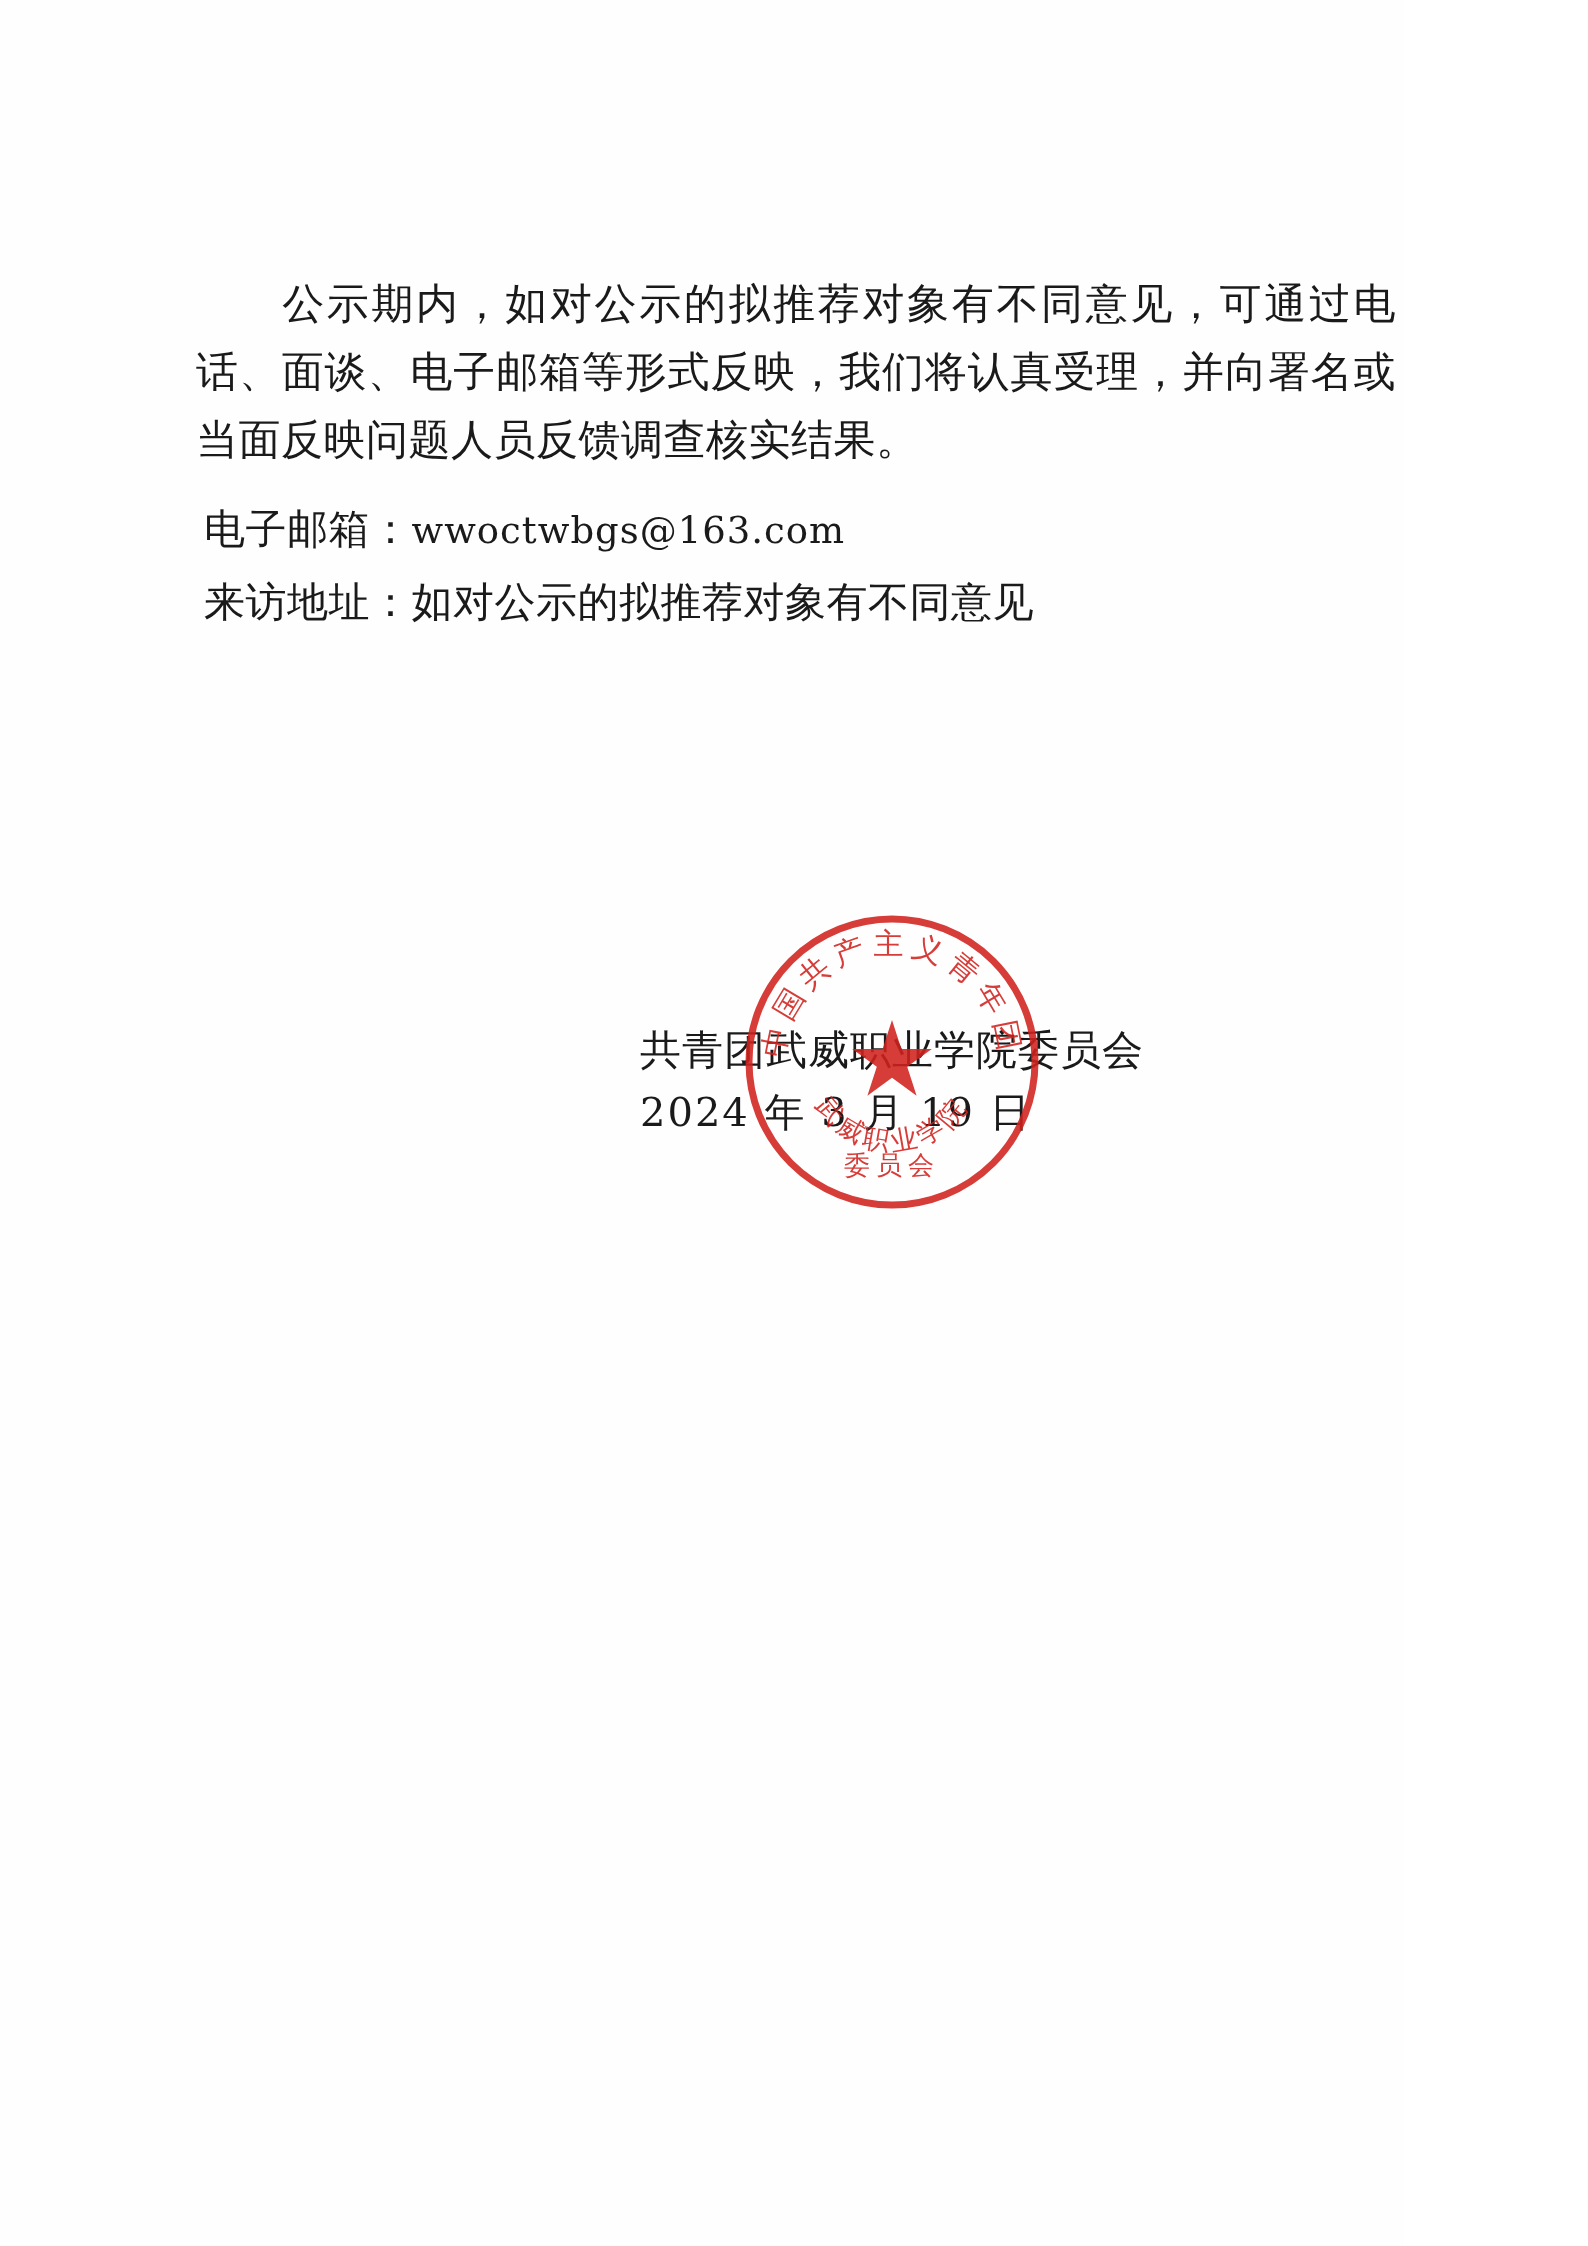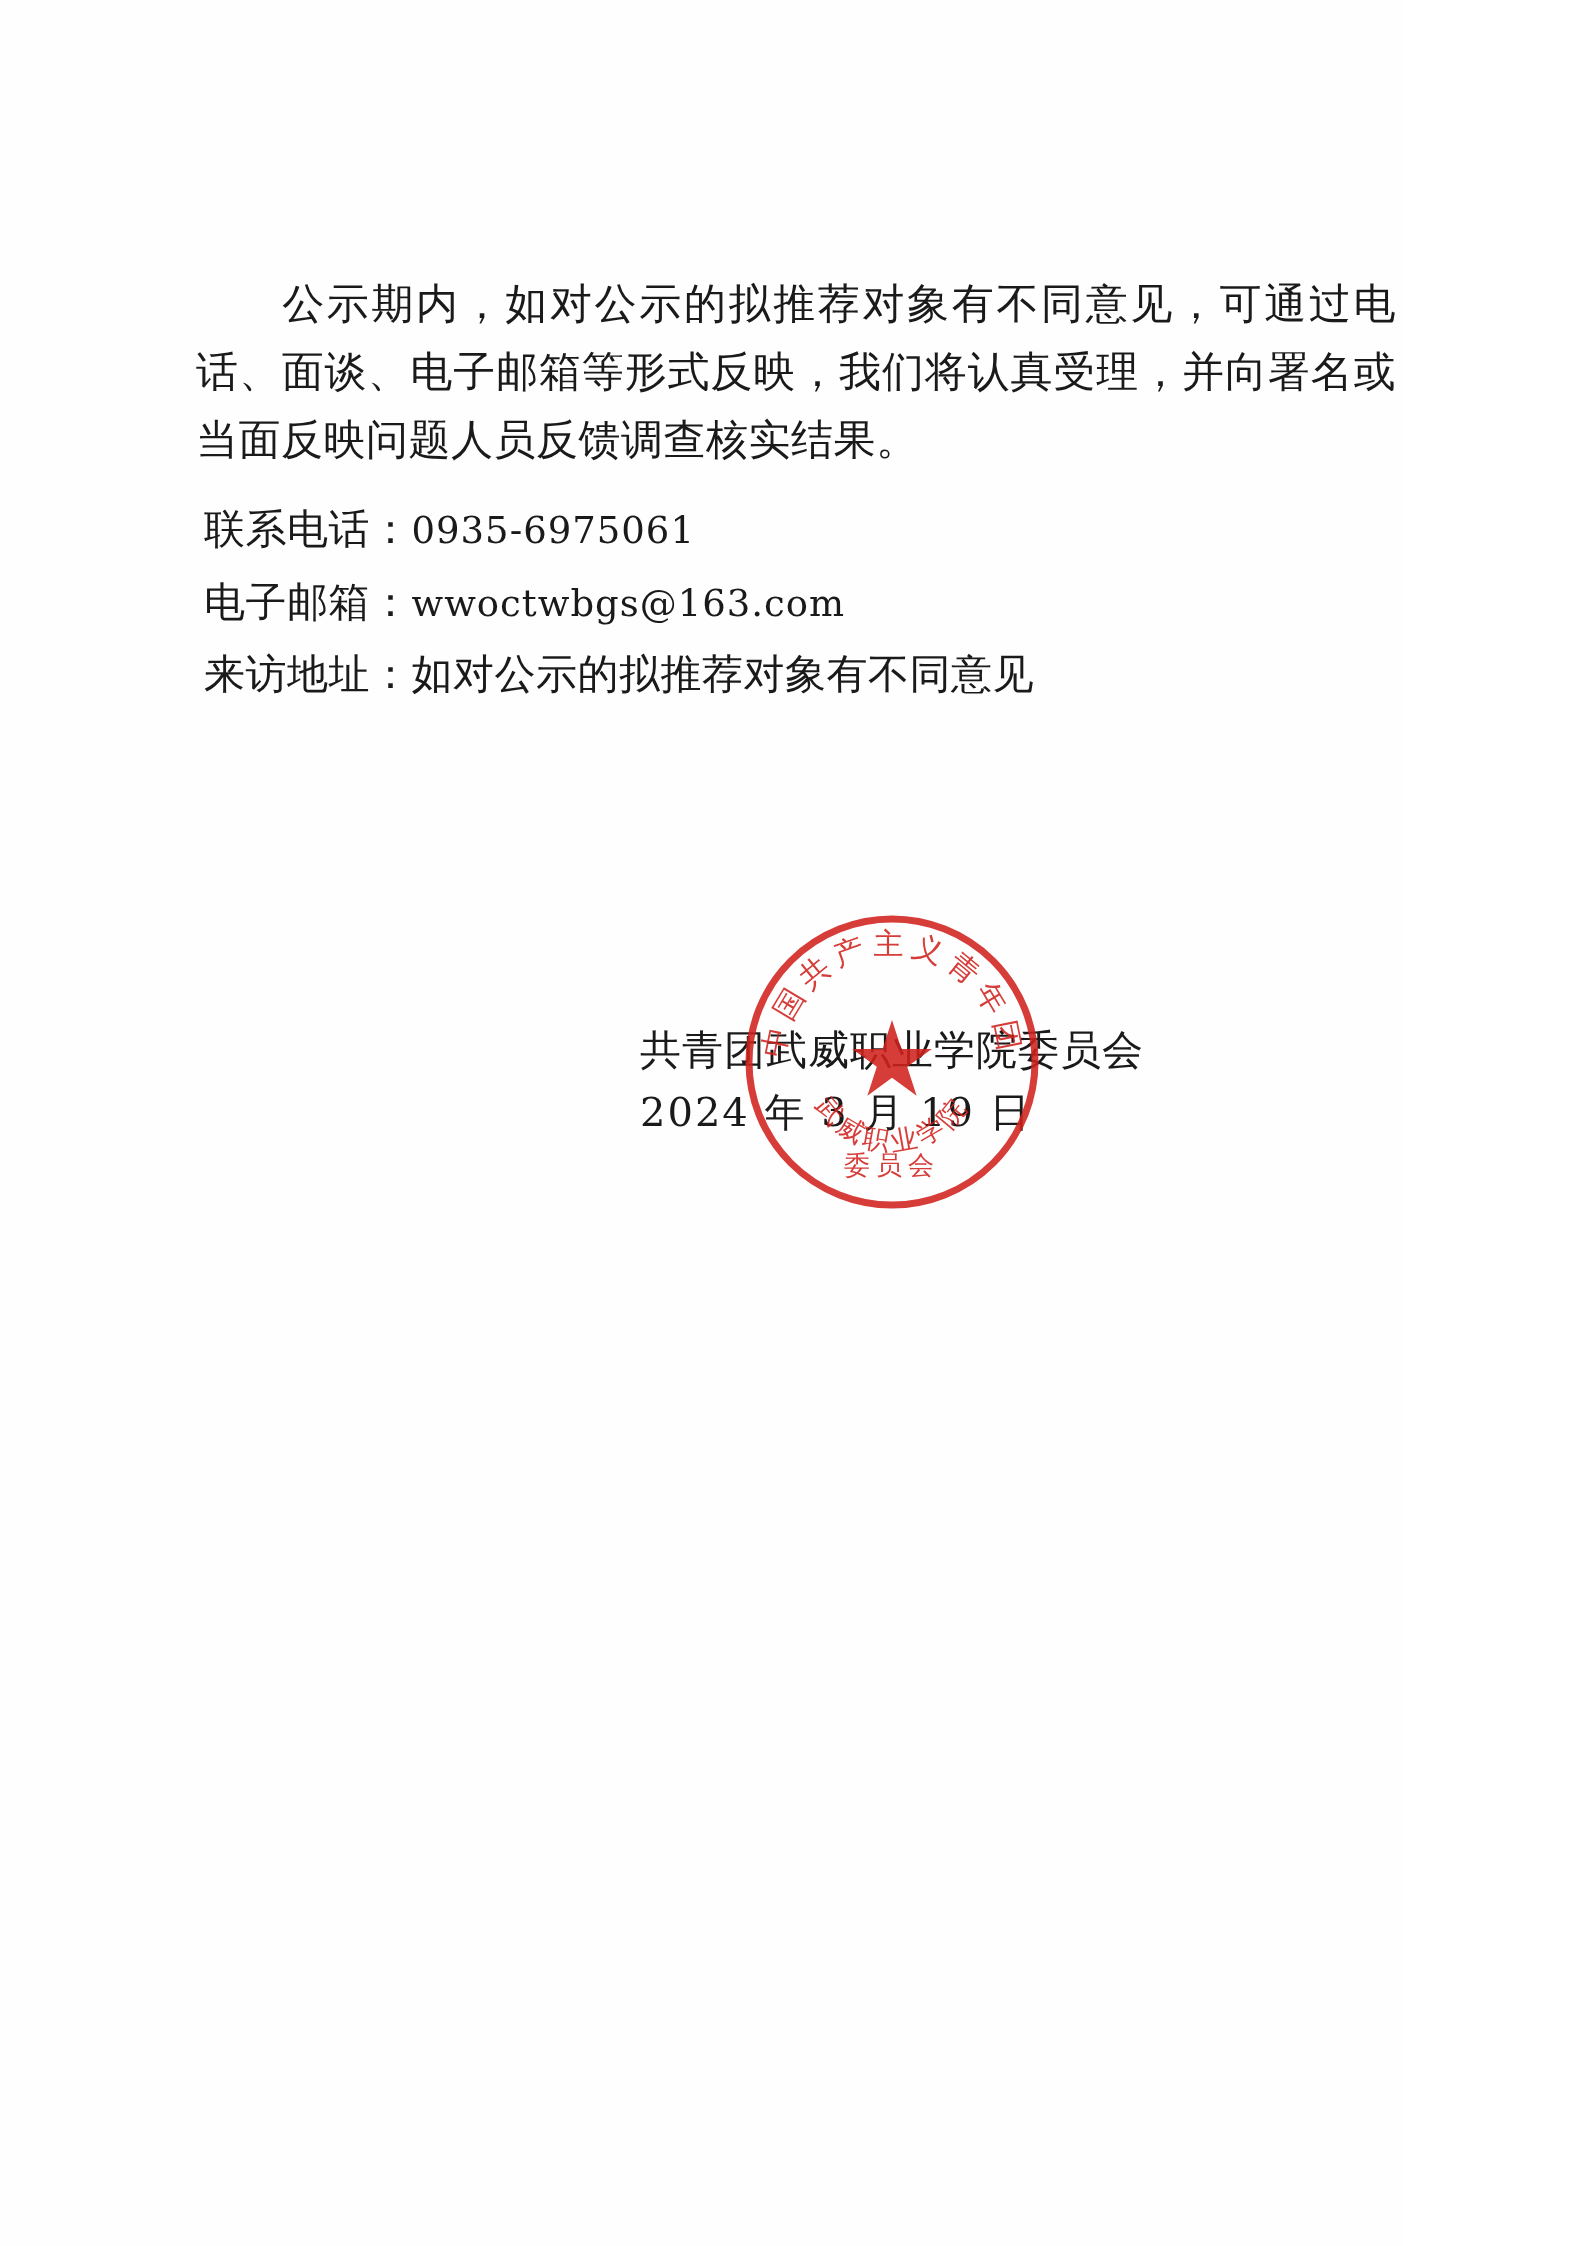--- a/index.html
+++ b/index.html
@@ -114,23 +114,20 @@
 <div class="page">
 
   <div class="doc-body">
 
     <p class="para"><span class="indent"></span><span>公示期内，如对公示的拟推荐对象有不同意见，可通过电话、面谈、电子邮箱等形式反映，我们将认真受理，并向署名或当面反映问题人员反馈调查核实结果。</span></p>
 
     <div class="info-list">
 
 
 
-      <p class="info-line indent-1">
-        <span class="lbl">联系电话：</span><span class="val mono">0935-6975061</span>
-      </p>
 
       <p class="info-line indent-1">
         <span class="lbl">电子邮箱：</span><span class="val mono">wwoctwbgs@163.com</span>
       </p>
 
       <p class="info-line indent-1">
         <span class="lbl">来访地址：</span><span class="val">如对公示的拟推荐对象有不同意见</span>
       </p>
 
     </div>

